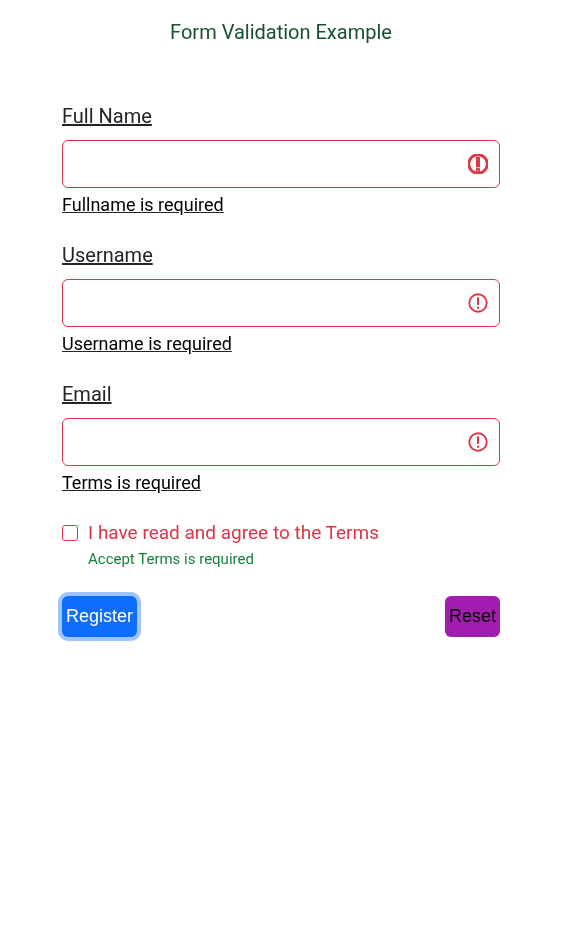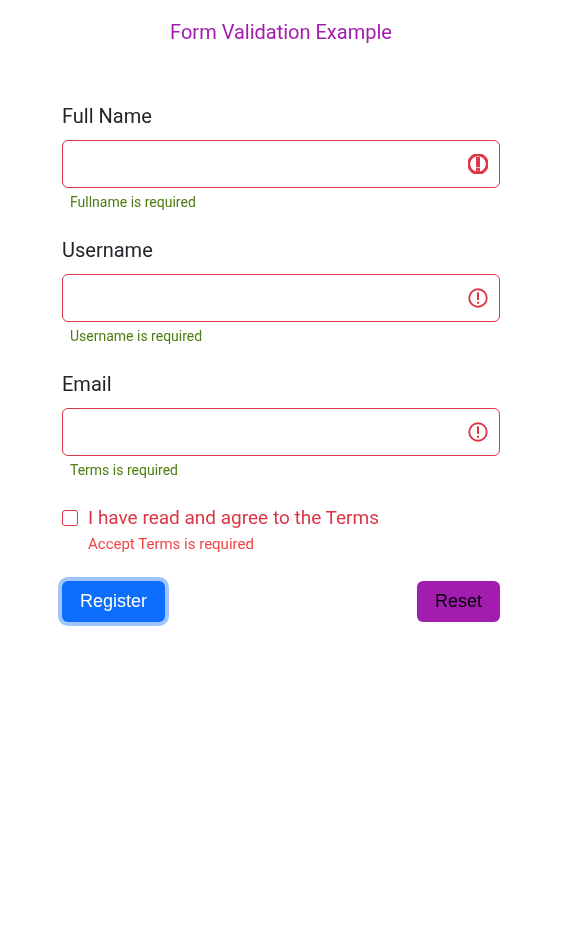--- a/index.html
+++ b/index.html
@@ -12,24 +12,25 @@
       color: #212529;
       width: 562px;
       padding: 20px 62px;
       background: #fff;
     }
     .title {
       text-align: center;
       font-size: 20px;
       font-weight: 400;
       margin-bottom: 60px;
-      color: #a21caf;
+      color: #14532d;
     }
     .form-group {
       margin-bottom: 28px;
+      text-decoration: underline;
     }
     .form-label {
       display: block;
       font-size: 20px;
       font-weight: 400;
       margin-bottom: 12px;
       color: #212529;
     }
     .input-wrapper {
       position: relative;
@@ -52,24 +53,23 @@
       width: 20px;
       height: 20px;
       pointer-events: none;
     }
     .error-icon svg {
       width: 20px;
       height: 20px;
       fill: #dc3545;
     }
     .error-text {
-      color: #4d7c0f;
-      font-size: 14px;
+      color: #000000;
+      font-size: 18px;
       margin-top: 6px;
-      margin-left: 8px;
     }
     .checkbox-group {
       margin-bottom: 28px;
       margin-top: 24px;
     }
     .checkbox-row {
       display: flex;
       align-items: center;
       gap: 10px;
     }
@@ -83,33 +83,33 @@
       cursor: pointer;
       position: relative;
     }
     .checkbox-label {
       color: #dc3545;
       font-size: 19px;
       font-weight: 400;
       cursor: pointer;
     }
     .checkbox-error {
-      color: #ef4444;
+      color: #15803d;
       font-size: 15px;
       margin-top: 6px;
       margin-left: 26px;
     }
     .button-row {
       display: flex;
       justify-content: space-between;
       align-items: center;
       margin-top: 24px;
     }
     .btn {
-      padding: 10px 18px;
+      padding: 10px 4px;
       font-size: 18px;
       border-radius: 6px;
       border: none;
       cursor: pointer;
       font-weight: 400;
     }
     .btn-primary {
       background: #0d6efd;
       color: #fff;
       box-shadow: 0 0 0 4px rgba(13,110,253,0.4);

